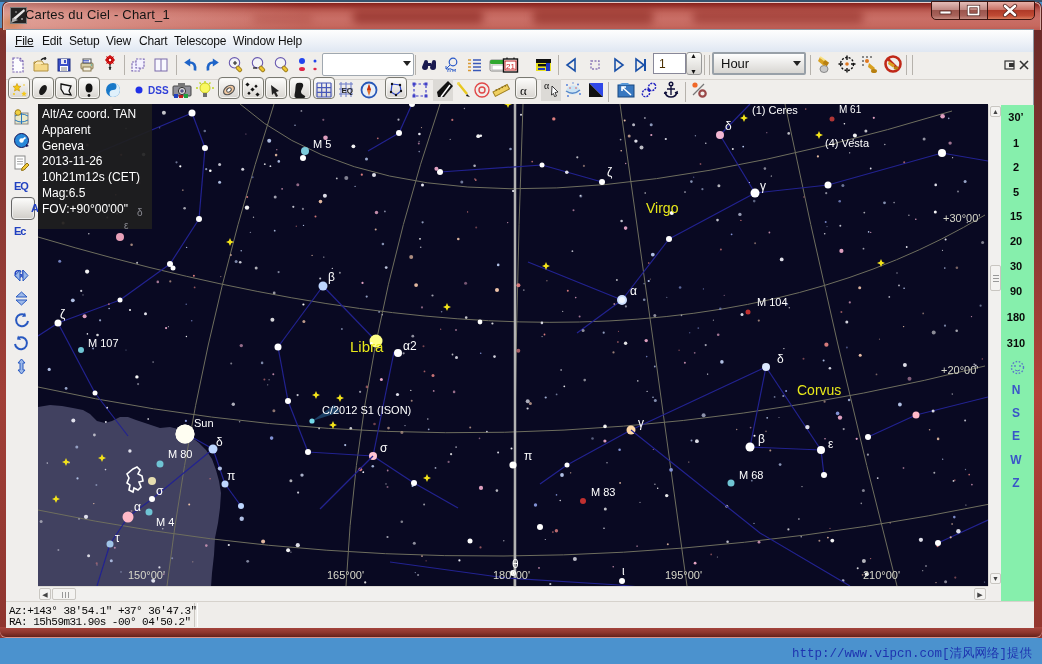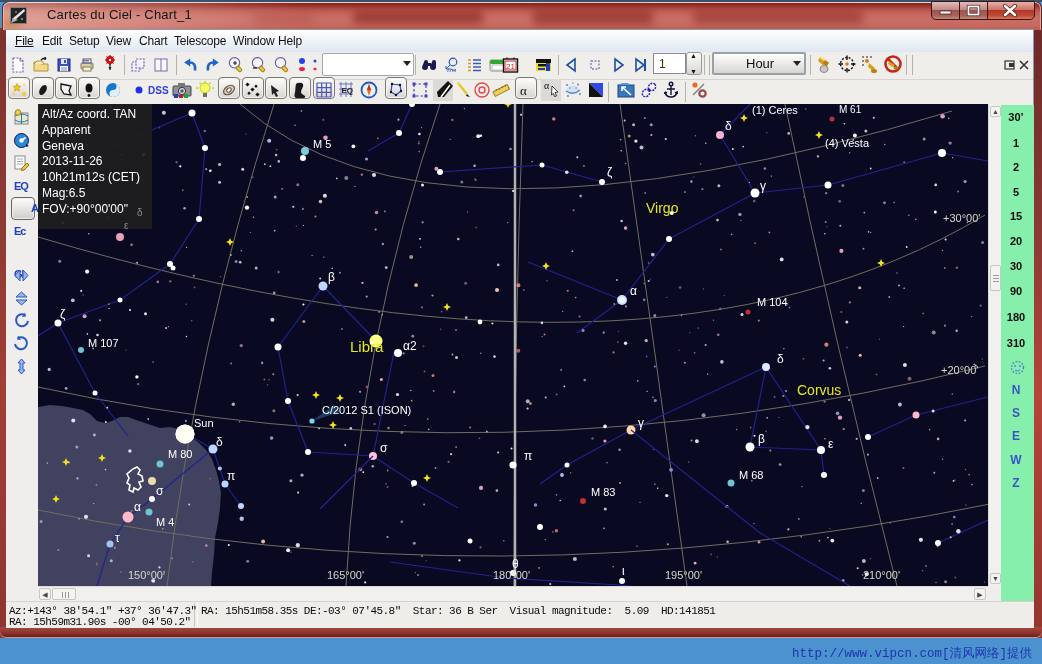--- a/index.html
+++ b/index.html
@@ -5,21 +5,21 @@
 html,body{margin:0;padding:0;}
 body{width:1042px;height:664px;position:relative;overflow:hidden;background:#4b92ce;font-family:"Liberation Sans",sans-serif;}
 .abs{position:absolute;}
 
 #topline{left:0;top:0;width:1042px;height:2px;background:#35536e;}
 #titlebar{left:2px;top:1px;width:1038px;height:28px;background:linear-gradient(180deg,#7e1d16 0%,#96302a 12%,#b4524a 26%,#c3655c 40%,#c96e66 60%,#c6695f 85%,#bd5b52 100%);border-radius:7px 7px 0 0;border:1px solid #5d2420;border-bottom:none;box-shadow:inset 0 1px 0 #eccfcb,inset 1px 0 0 #d6a6a0,inset -1px 0 0 #d6a6a0;}
 .blob{position:absolute;filter:blur(4px);border-radius:4px;}
 #borderL{left:0;top:28px;width:6px;height:610px;background:linear-gradient(180deg,#7e332f,#8c3a34 30%,#a13f37 60%,#8e352f);}
 #borderR{left:1034px;top:28px;width:8px;height:610px;background:linear-gradient(180deg,#6b2a28,#8c3a34 35%,#b5443a 60%,#92362e);}
 #borderB{left:0;top:627px;width:1042px;height:11px;background:linear-gradient(180deg,#a8473f,#8e362e 50%,#6a241e 85%,#471310);border-radius:0 0 6px 6px;box-shadow:inset 0 -1px 0 #d89088;}
-#titletext{left:47px;top:7px;font-size:13px;color:#141414;letter-spacing:0.2px;}
+#titletext{left:25px;top:7px;font-size:13px;color:#141414;letter-spacing:0.2px;}
 
 #winbtns{left:931px;top:1px;width:104px;height:19px;}
 .wbtn{position:absolute;top:0;height:19px;border:1px solid #3c1511;box-sizing:border-box;background:linear-gradient(180deg,#e4bdb8 0%,#c08a84 45%,#9c564e 50%,#a8625a 80%,#c58a80 100%);}
 
 #client{left:6px;top:29px;width:1028px;height:598px;background:#f0eeec;border:1px solid #8e9aa6;box-sizing:border-box;}
 #menubar{left:6px;top:30px;width:1027px;height:22px;background:linear-gradient(180deg,#fefefe,#eef2f8 55%,#dfe7f2);border-bottom:1px solid #e2e2e2;}
 .mi{position:absolute;top:4px;font-size:12px;letter-spacing:-0.2px;color:#111;}
 #toolbar1{left:6px;top:52px;width:1027px;height:27px;background:#f0eeeb;border-bottom:1px solid #d8d4cf;}
 #toolbar2{left:6px;top:80px;width:1027px;height:25px;background:#f0eeeb;border-bottom:1px solid #c8c4bf;}
 .tsep{position:absolute;top:3px;width:1px;height:20px;background:#b6b2ac;}
@@ -221,21 +221,21 @@
 <div class="icon" style="left:647px;top:1px;width:33px;height:21px;background:#fff;border:1px solid #889;box-sizing:border-box;">
       <span style="position:absolute;left:5px;top:3px;font-size:12px;color:#4a3000;">1</span>
     </div>
 <div class="icon" style="left:680px;top:0px;width:16px;height:23px;border:1px solid #999;border-radius:3px;background:linear-gradient(180deg,#fcfcfa,#d8d6d2);box-sizing:border-box;">
       <span style="position:absolute;left:3px;top:-1px;font-size:7px;color:#111;">▲</span>
       <span style="position:absolute;left:3px;bottom:-1px;font-size:7px;color:#111;">▼</span>
     </div>
 <div class="tsep" style="left:698px;"></div>
 <div class="tsep" style="left:703px;"></div>
 <div class="icon" style="left:706px;top:0px;width:94px;height:23px;background:linear-gradient(180deg,#fefefe,#d8d6d2);border:2px solid #98a0a8;border-radius:2px;box-sizing:border-box;">
-      <span style="position:absolute;left:7px;top:2px;font-size:13px;color:#111;margin-left:25px;">Hour</span>
+      <span style="position:absolute;left:7px;top:2px;font-size:13px;color:#111;">Hour</span>
       <span style="position:absolute;right:3px;top:7px;width:0;height:0;border:4px solid transparent;border-top:5px solid #222;"></span>
     </div>
 <div class="tsep" style="left:804px;"></div>
 <div class="icon" style="left:810px;top:3px;"><svg width="17" height="18" viewBox="0 0 17 18">
         <ellipse cx="8" cy="14" rx="4" ry="3.5" fill="#c8c8c8" stroke="#888"></ellipse>
         <path d="M4,2 l7,5 l-3,4 l-6,-5 Z" fill="#d8a020"></path>
         <path d="M4,2 l7,5" stroke="#f8e080" stroke-width="2"></path>
         <rect x="9" y="5" width="5" height="4" transform="rotate(35 9 5)" fill="#b88010"></rect>
       </svg></div>
 <div class="icon" style="left:832px;top:3px;"><svg width="18" height="18" viewBox="0 0 18 18">
@@ -1302,14 +1302,13 @@
   <div class="sbtn" style="left:14px;top:1px;width:24px;height:12px;">
       <div style="position:absolute;left:9px;top:3px;width:1px;height:6px;background:#999;box-shadow:3px 0 0 #999,6px 0 0 #999;"></div>
     </div>
     <div class="sbtn" style="left:936px;top:1px;width:12px;height:12px;font-size:7px;text-align:center;line-height:11px;">▶</div>
 </div>
 
 <div class="abs" id="statusbar">
   <div id="sdivider"></div>
   <div class="stxt" style="left:3px;top:3px;">Az:+143° 38′54.1″ +37° 36′47.3″</div>
   <div class="stxt" style="left:3px;top:14px;">RA: 15h59m31.90s -00° 04′50.2″</div>
-  <div class="stxt" style="left:195px;top:3px;">RA: 15h51m58.35s DE:-03° 07′45.8″  Star: 36 B Ser  Visual magnitude:  5.09  HD:141851</div>
 </div>
 
 </body></html>

